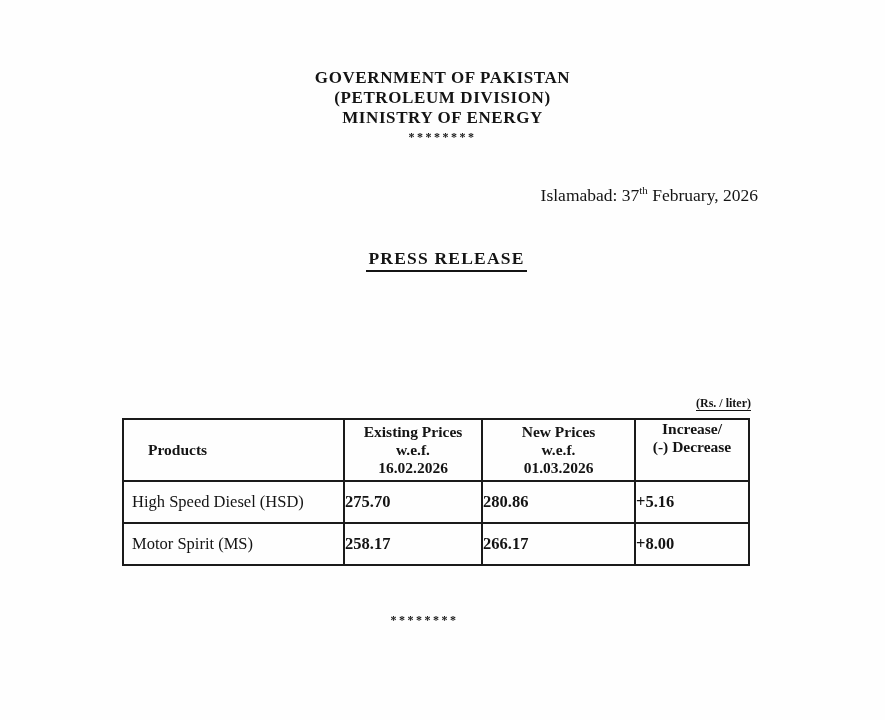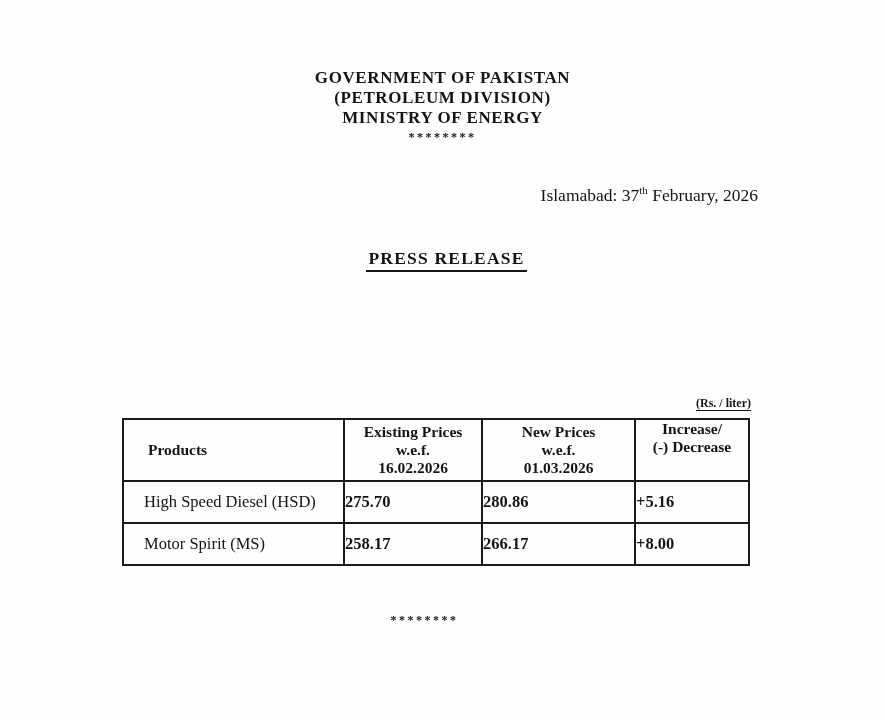--- a/index.html
+++ b/index.html
@@ -126,21 +126,21 @@
   }
   .price-table thead th.h-change { vertical-align: top; }
   .price-table tbody td {
     height: 40px;
     font-size: 16.5px;
     text-align: left;
     vertical-align: middle;
   }
   .price-table tbody td.td-product {
     text-align: left;
-    padding-left: 20px;
+    padding-left: 8px;
     font-weight: normal;
   }
   .price-table tbody td.td-num { font-weight: bold; }
 
   
   .footer-stars {
     position: absolute;
     top: 613px;
     left: -18px;
     width: 100%;

